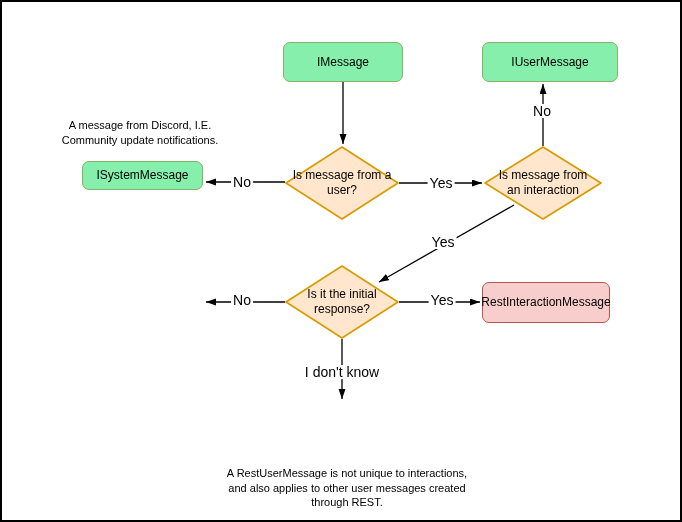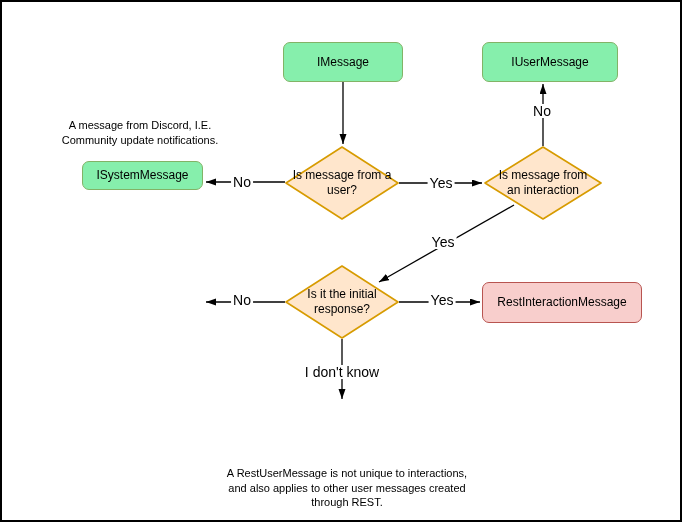--- a/index.html
+++ b/index.html
@@ -55,21 +55,21 @@
 
   <div class="node box green" style="left:480px;top:40px;width:136px;height:40px">
     <span class="lbl">IUserMessage</span>
   </div>
 
   <div class="node box green" style="left:80px;top:159px;width:121px;height:29px">
     <span class="lbl">ISystemMessage</span>
   </div>
 
 
-  <div class="node box red" style="left:480px;top:280px;width:160px;height:41px">
+  <div class="node box red" style="left:480px;top:280px;width:128px;height:41px">
     <span class="lbl">RestInteractionMessage</span>
   </div>
 
 
   <div class="node diamond" style="left:283px;top:144px;width:114px;height:74px">
     <svg class="dshape" viewBox="0 0 114 74" preserveAspectRatio="none">
       <polygon points="57,1 113,37 57,73 1,37"></polygon>
     </svg>
     <span class="lbl dlbl">Is message from a user?</span>
   </div>

